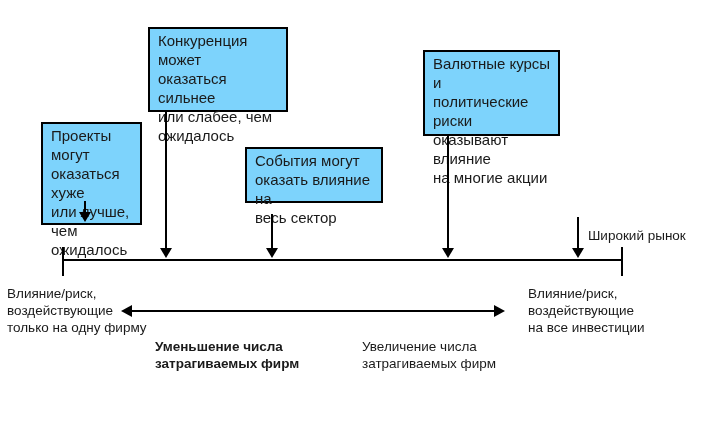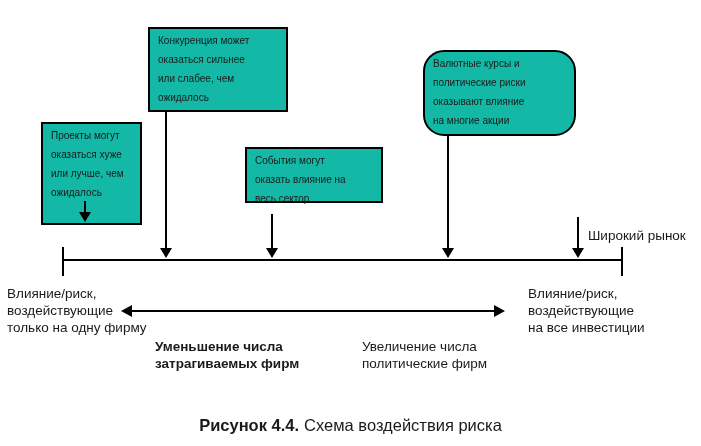--- a/index.html
+++ b/index.html
@@ -9,30 +9,30 @@
     height: 446px;
     background: #ffffff;
     font-family: "Liberation Sans", "DejaVu Sans", sans-serif;
     color: #1a1a1a;
     overflow: hidden;
   }
   .box {
     position: absolute;
     box-sizing: border-box;
     border: 2px solid #000000;
-    background: #14b8a6;
-    font-size: 10px;
+    background: #7dd3fc;
+    font-size: 15px;
     line-height: 19px;
     padding: 2px 4px 0 8px;
     white-space: pre-line;
   }
   .box1 { left: 41px;  top: 122px; width: 101px; height: 103px; }
   .box2 { left: 148px; top: 27px;  width: 140px; height: 85px; }
   .box3 { left: 245px; top: 147px; width: 138px; height: 56px; }
-  .box4 { left: 423px; top: 50px;  width: 153px; height: 86px; border-radius: 21px; }
+  .box4 { left: 423px; top: 50px;  width: 137px; height: 86px; }
   .box5 { left: 521px; top: 142px; width: 165px; height: 77px; }
 
   .stem { position: absolute; width: 2px; background: #000000; }
   .s1 { left: 84px;  top: 201px; height: 12px; }
   .s2 { left: 165px; top: 111px; height: 137px; }
   .s3 { left: 271px; top: 214px; height: 34px; }
   .s4 { left: 447px; top: 134px; height: 114px; }
   .s5 { left: 577px; top: 217px; height: 31px; }
 
   .ah-down {
@@ -134,19 +134,16 @@
 воздействующие
 на все инвестиции</div>
 
   <div class="dbl-line"></div>
   <div class="ah-left"></div>
   <div class="ah-right"></div>
 
   <div class="lbl lbl-decrease">Уменьшение числа
 затрагиваемых фирм</div>
   <div class="lbl lbl-increase">Увеличение числа
-политические фирм</div>
+затрагиваемых фирм</div>
 
-  <div class="caption">
-    <span class="cap-label">Рисунок 4.4.</span><span>Схема воздействия риска</span>
-  </div>
 
 </div>
 
 </body></html>

